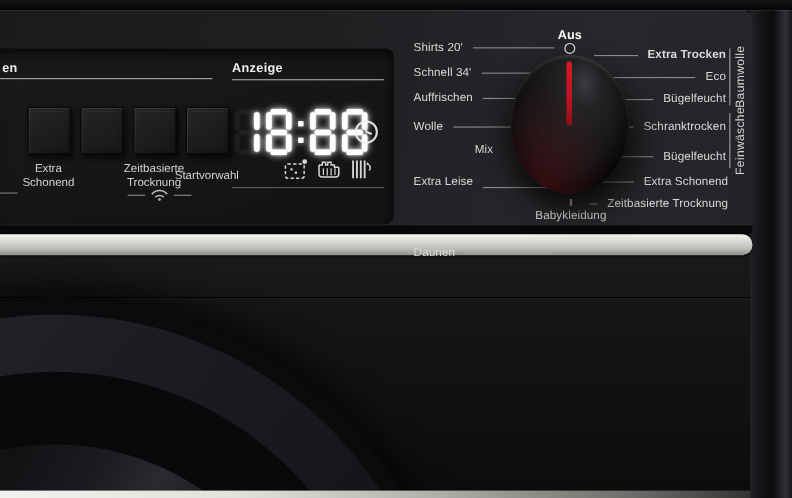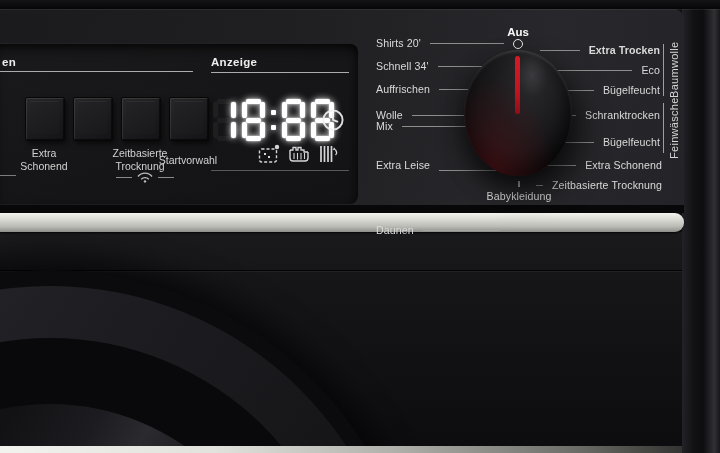--- a/index.html
+++ b/index.html
@@ -228,21 +228,21 @@
         <div class="pline"></div>
       </div>
     <div class="abs prow left" style="left:376px;top:82px;width:128px;">
         <span class="prog">Auffrischen</span>
         <div class="pline"></div>
       </div>
     <div class="abs prow left" style="left:376px;top:108px;width:128px;">
         <span class="prog">Wolle</span>
         <div class="pline"></div>
       </div>
-    <div class="abs prow left" style="left:376px;top:119px;width:128px;">
+    <div class="abs prow left" style="left:376px;top:130px;width:128px;flex-direction:column;">
         <span class="prog">Mix</span>
         <div class="pline"></div>
       </div>
     <div class="abs prow left" style="left:376px;top:157px;width:128px;align-items:flex-end;">
         <span class="prog">Extra Leise</span>
         <div class="pline"></div>
       </div>
     <div class="abs prow left" style="left:376px;top:176px;width:124px;margin-top:47px;">
         <span class="prog">Daunen</span>
         <div class="pline"></div>

